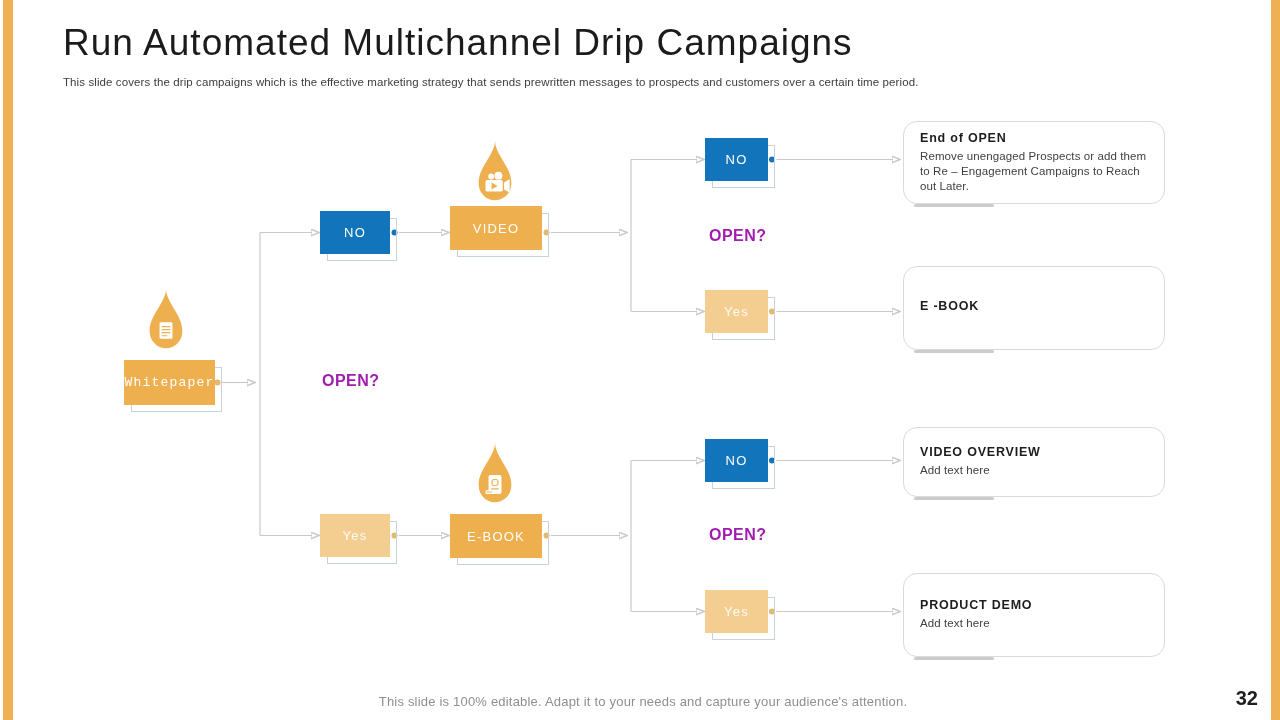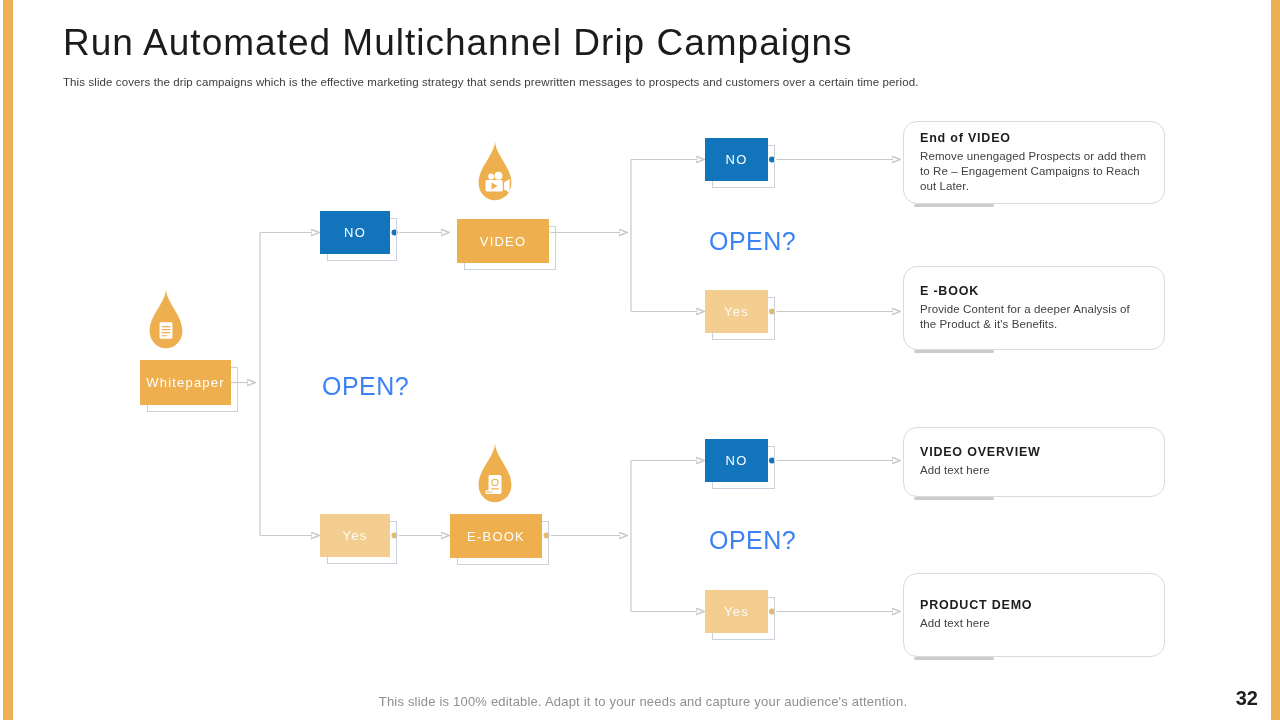--- a/index.html
+++ b/index.html
@@ -28,22 +28,22 @@
   .fbox{position:absolute;}
   .fbox .ghost{position:absolute;left:7px;top:7px;width:100%;height:100%;
     border:1px solid #C9D2DA;background:transparent;}
   .fbox .fill{position:absolute;left:0;top:0;width:100%;height:100%;
     display:flex;align-items:center;justify-content:center;
     font-size:13px;letter-spacing:1.2px;color:#fff;}
   .fill-orange{background:var(--orange);}
   .fill-tan{background:var(--tan);color:rgba(255,255,255,.92)!important;}
   .fill-blue{background:var(--blue);}
 
-  .open-label{position:absolute;font-size:25px;font-weight:normal;
-    letter-spacing:.5px;color:#3b82f6;white-space:nowrap;}
+  .open-label{position:absolute;font-size:16px;font-weight:bold;
+    letter-spacing:.5px;color:#a21caf;white-space:nowrap;}
 
   
   .card{position:absolute;left:903px;width:262px;background:#fff;
     border:1px solid #DADADA;border-radius:14px;padding:10px 16px;
     display:flex;flex-direction:column;justify-content:center;}
   .card::after{content:"";position:absolute;left:10px;bottom:-4px;width:80px;height:3px;
     background:#CCCCCC;border-radius:2px;}
   .card-title{font-size:12.5px;font-weight:bold;letter-spacing:.8px;color:#1d1d1d;
     margin-bottom:4px;}
   .card-body{font-size:11.5px;line-height:1.32;color:#414141;letter-spacing:.1px;}
@@ -133,31 +133,31 @@
     <path d="M30 2 C30 18 11 32 11 51 C11 62.5 19.5 71 30 71 C40.5 71 49 62.5 49 51 C49 32 30 18 30 2 Z" fill="#EEAF4E"></path>
     <g>
       <rect x="22.5" y="39.5" width="15" height="22" rx="2" fill="#fff"></rect>
       <circle cx="30" cy="48" r="3.6" fill="none" stroke="#EEAF4E" stroke-width="1.3"></circle>
       <path d="M26 55.5 H34" stroke="#EEAF4E" stroke-width="1.3" stroke-linecap="round"></path>
       <rect x="19" y="57" width="9" height="4.5" rx="1" fill="#fff"></rect>
       <path d="M20.5 59.2 H26.5" stroke="#EEAF4E" stroke-width="1.1" stroke-linecap="round"></path>
     </g>
   </svg>
 
-  <div class="fbox" style="left:140px;top:360px;width:91px;height:45px;">
+  <div class="fbox" style="left:124px;top:360px;width:91px;height:45px;font-family:Liberation Mono, monospace;">
     <i class="ghost"></i>
       <span class="fill fill-orange">Whitepaper</span>
   </div>
 
   <div class="fbox" style="left:320px;top:211px;width:70px;height:43px;">
     <i class="ghost"></i>
       <span class="fill fill-blue">NO</span>
   </div>
 
-  <div class="fbox" style="left:450px;top:219px;width:92px;height:44px;margin-left:7px;">
+  <div class="fbox" style="left:450px;top:206px;width:92px;height:44px;">
     <i class="ghost"></i>
       <span class="fill fill-orange">VIDEO</span>
   </div>
 
   <div class="fbox" style="left:705px;top:138px;width:63px;height:43px;">
     <i class="ghost"></i>
       <span class="fill fill-blue">NO</span>
   </div>
 
   <div class="fbox" style="left:705px;top:290px;width:63px;height:43px;">
@@ -183,27 +183,26 @@
   <div class="fbox" style="left:705px;top:590px;width:63px;height:43px;">
     <i class="ghost"></i>
       <span class="fill fill-tan">Yes</span>
   </div>
 
   <div class="open-label" style="left:709px;top:227px;">OPEN?</div>
   <div class="open-label" style="left:322px;top:372px;">OPEN?</div>
   <div class="open-label" style="left:709px;top:526px;">OPEN?</div>
 
   <div class="card" style="top:121px;height:83px;">
-    <div class="card-title">End of VIDEO</div>
+    <div class="card-title">End of OPEN</div>
     <div class="card-body">Remove unengaged Prospects or add them to Re – Engagement Campaigns to Reach out Later.</div>
   </div>
 
   <div class="card" style="top:266px;height:84px;">
     <div class="card-title">E -BOOK</div>
-    <div class="card-body">Provide Content for a deeper Analysis of the Product &amp; it's Benefits.</div>
   </div>
 
   <div class="card" style="top:427px;height:70px;">
     <div class="card-title">VIDEO OVERVIEW</div>
     <div class="card-body">Add text here</div>
   </div>
 
   <div class="card" style="top:573px;height:84px;">
     <div class="card-title">PRODUCT DEMO</div>
     <div class="card-body">Add text here</div>

